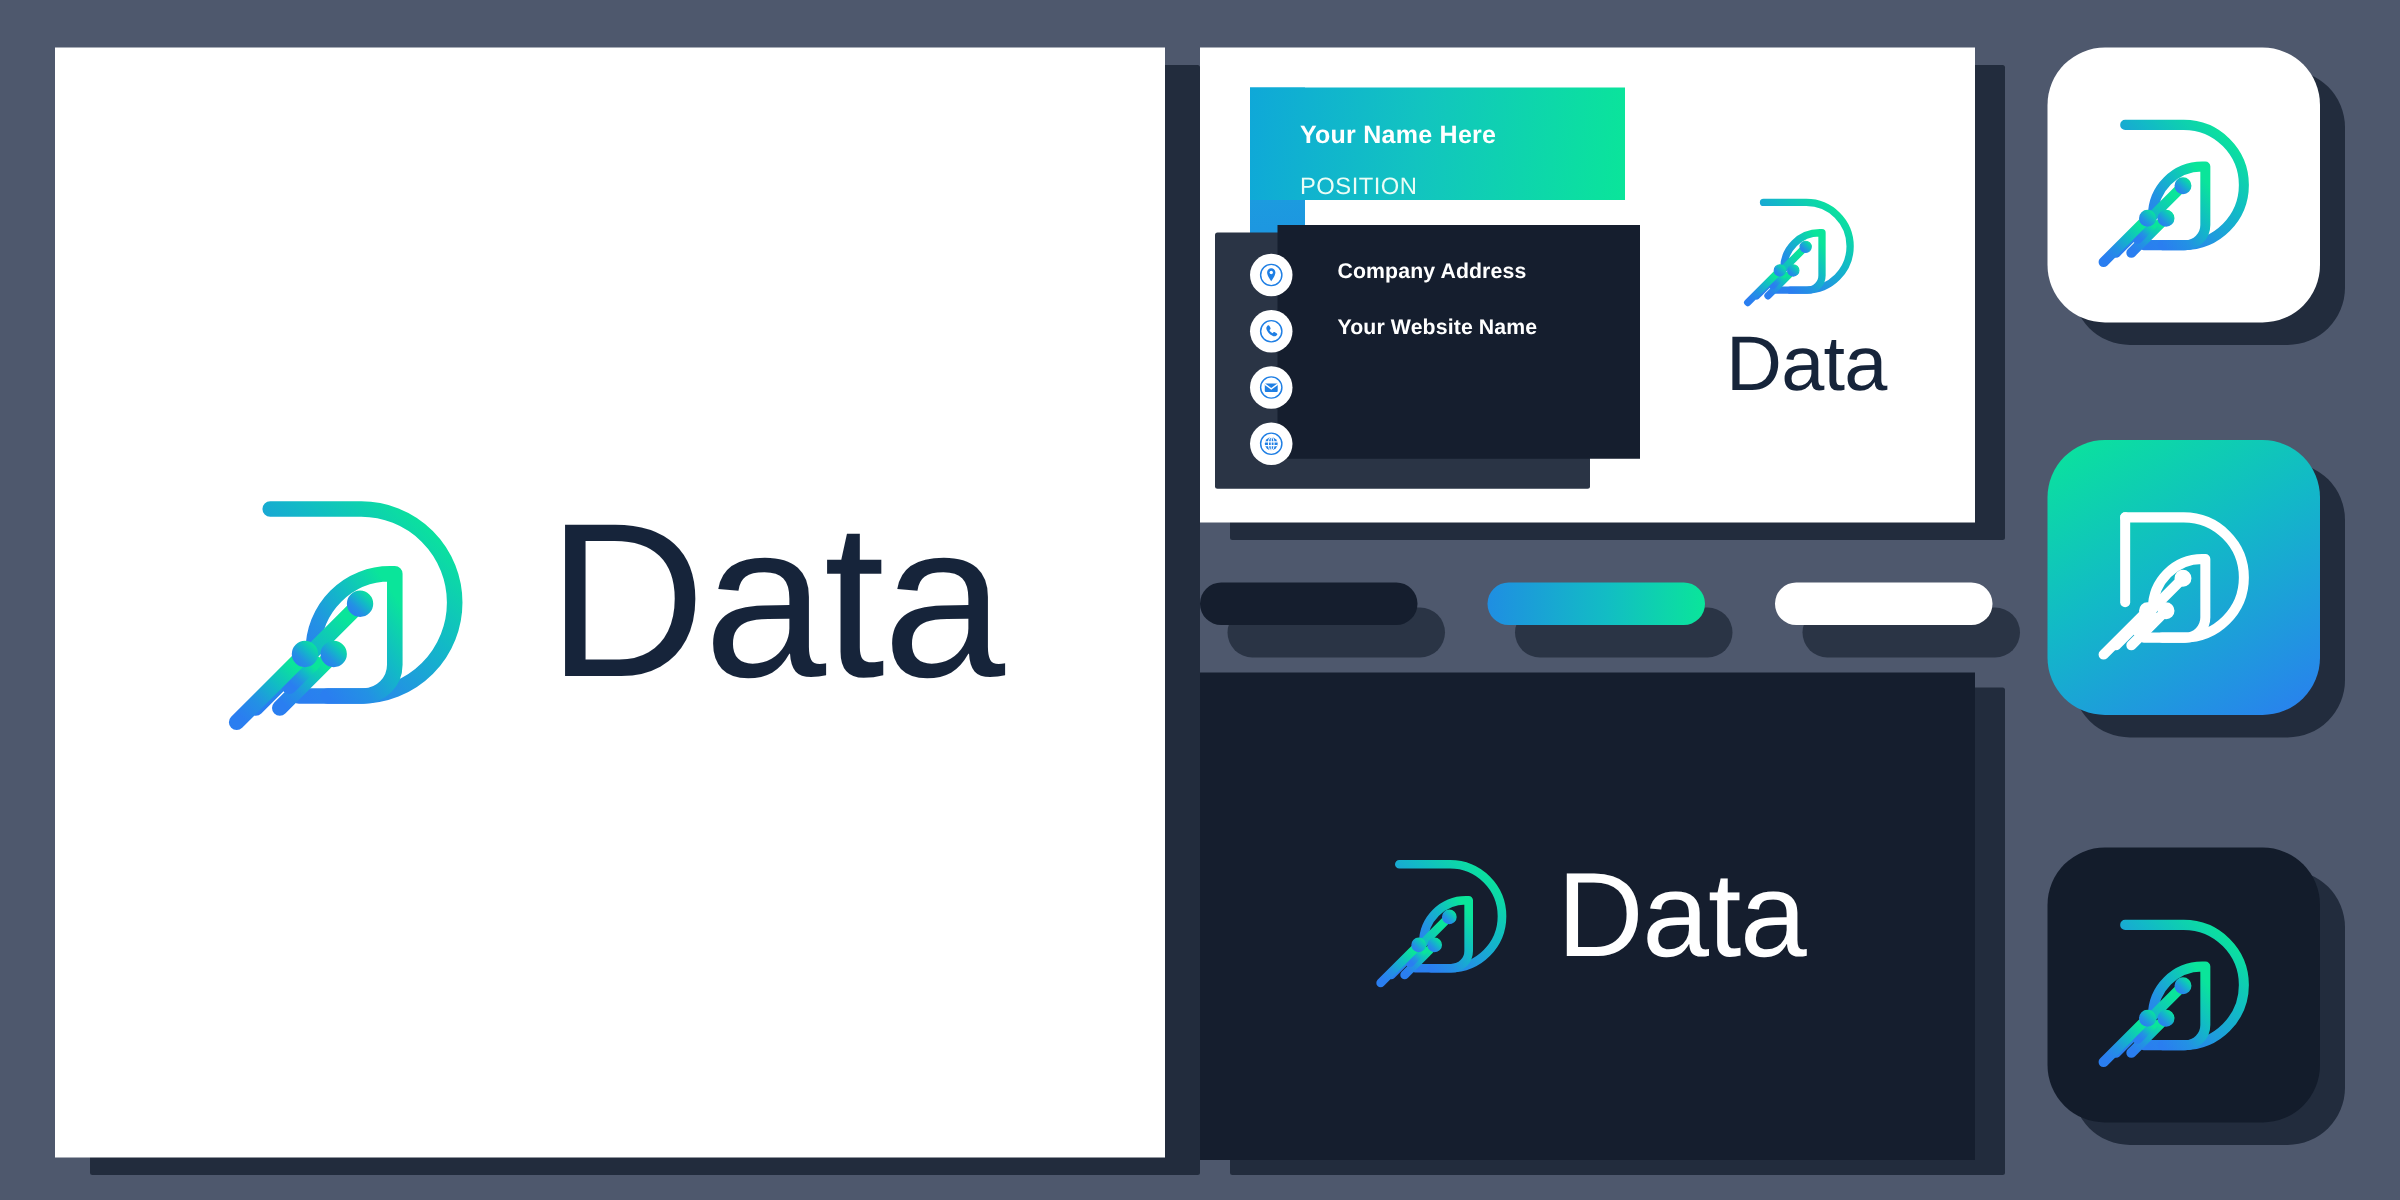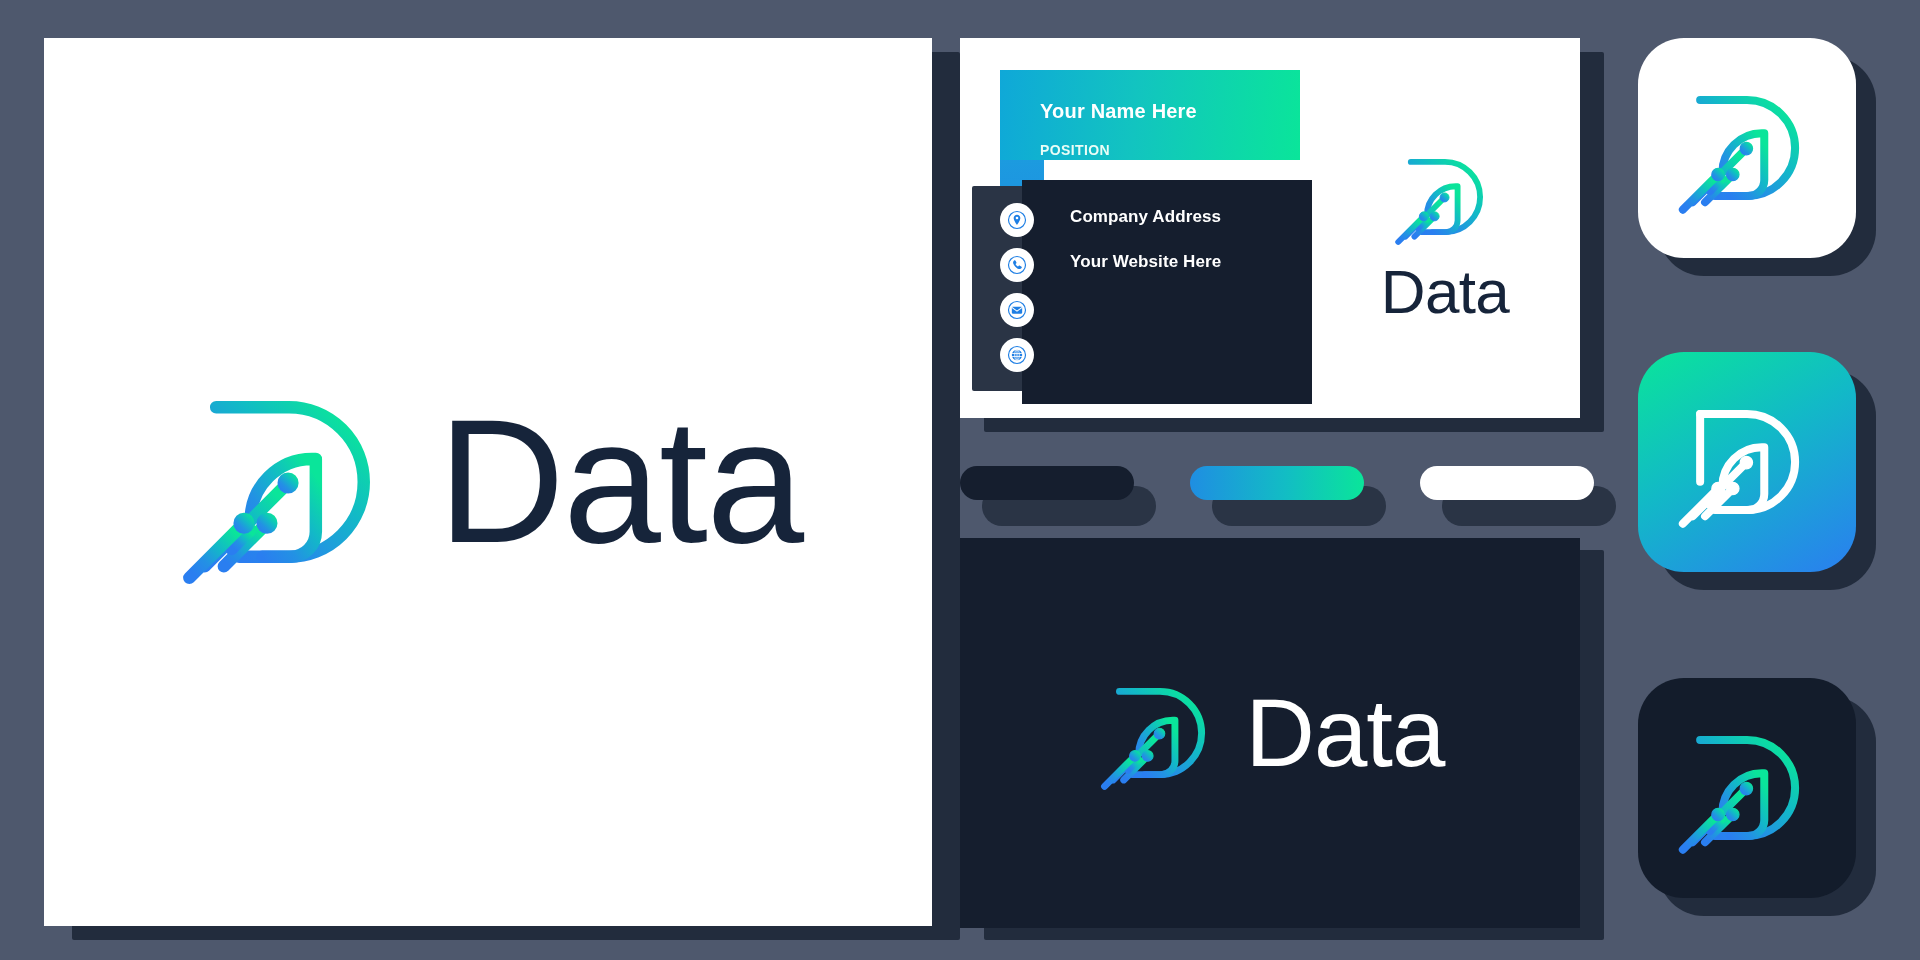--- a/index.html
+++ b/index.html
@@ -33,30 +33,30 @@
   #card-shadow{ left:984px; top:52px; width:620px; height:380px; background:#222c3d; }
   #card{ left:960px; top:38px; width:620px; height:380px; background:#fff; }
 
   #card-name-block{
     position:absolute; left:1000px; top:70px; width:300px; height:90px;
     background:linear-gradient(95deg,#0fa8d8 0%,#12c4c0 45%,#0ae59a 100%);
     display:flex; flex-direction:column; justify-content:center;
     padding-left:40px;
   }
   #card-name-block .nm{ color:#ffffff; font-size:20px; font-weight:bold; letter-spacing:.2px;margin-top:28px; }
-  #card-name-block .pos{ color:#eafdf6; font-size:14px; font-weight:700; letter-spacing:.4px; margin-top:19px; }
+  #card-name-block .pos{ color:#eafdf6; font-size:19px; font-weight:400; letter-spacing:.4px; margin-top:19px; }
 
   #card-strip{
     position:absolute; left:1000px; top:70px; width:44px; height:310px;
     background:linear-gradient(180deg,#19a9dc 0%,#1f8ee2 55%,#1f7fe4 100%);
     border-bottom-left-radius:22px; border-bottom-right-radius:22px;
   }
   #card-info-shadow{ left:972px; top:186px; width:300px; height:205px; background:#2a3445; }
   #card-info{
-    position:absolute; left:1022px; top:180px; width:290px; height:224px;
+    position:absolute; left:1022px; top:180px; width:290px; height:187px;
     background:#151e2e;
   }
   #card-info ul{ list-style:none; padding:14px 0 0 0; }
   #card-info li{
     display:flex; align-items:center; height:45px; padding-left:48px;
     color:#ffffff; font-size:17px; font-weight:bold; letter-spacing:.1px;
   }
   .ci-icon{
     position:absolute; left:1000px; width:34px; height:34px; border-radius:50%;
     background:#ffffff; display:flex; align-items:center; justify-content:center;
@@ -169,21 +169,21 @@
     <div class="pos">POSITION</div>
   </div>
 
   <div class="shadow-plate" id="card-info-shadow"></div>
   <div id="card-info">
     <ul>
       <li>
         <span>Company Address</span>
       </li>
       <li>
-        <span>Your Website Here</span>
+        <span>Your Website Name</span>
       </li>
     </ul>
   </div>
 
   <div class="ci-icon" style="top:203px">
     <svg viewBox="0 0 24 24" fill="none" stroke="#1f7fe4" stroke-width="1.4">
       <circle cx="12" cy="12" r="10.2"></circle>
       <path d="M12 5.6c-2.2 0-4 1.8-4 4 0 3 4 8.4 4 8.4s4-5.4 4-8.4c0-2.2-1.8-4-4-4z" fill="#1f7fe4" stroke="none"></path>
       <circle cx="12" cy="9.6" r="1.6" fill="#ffffff" stroke="none"></circle>
     </svg>

